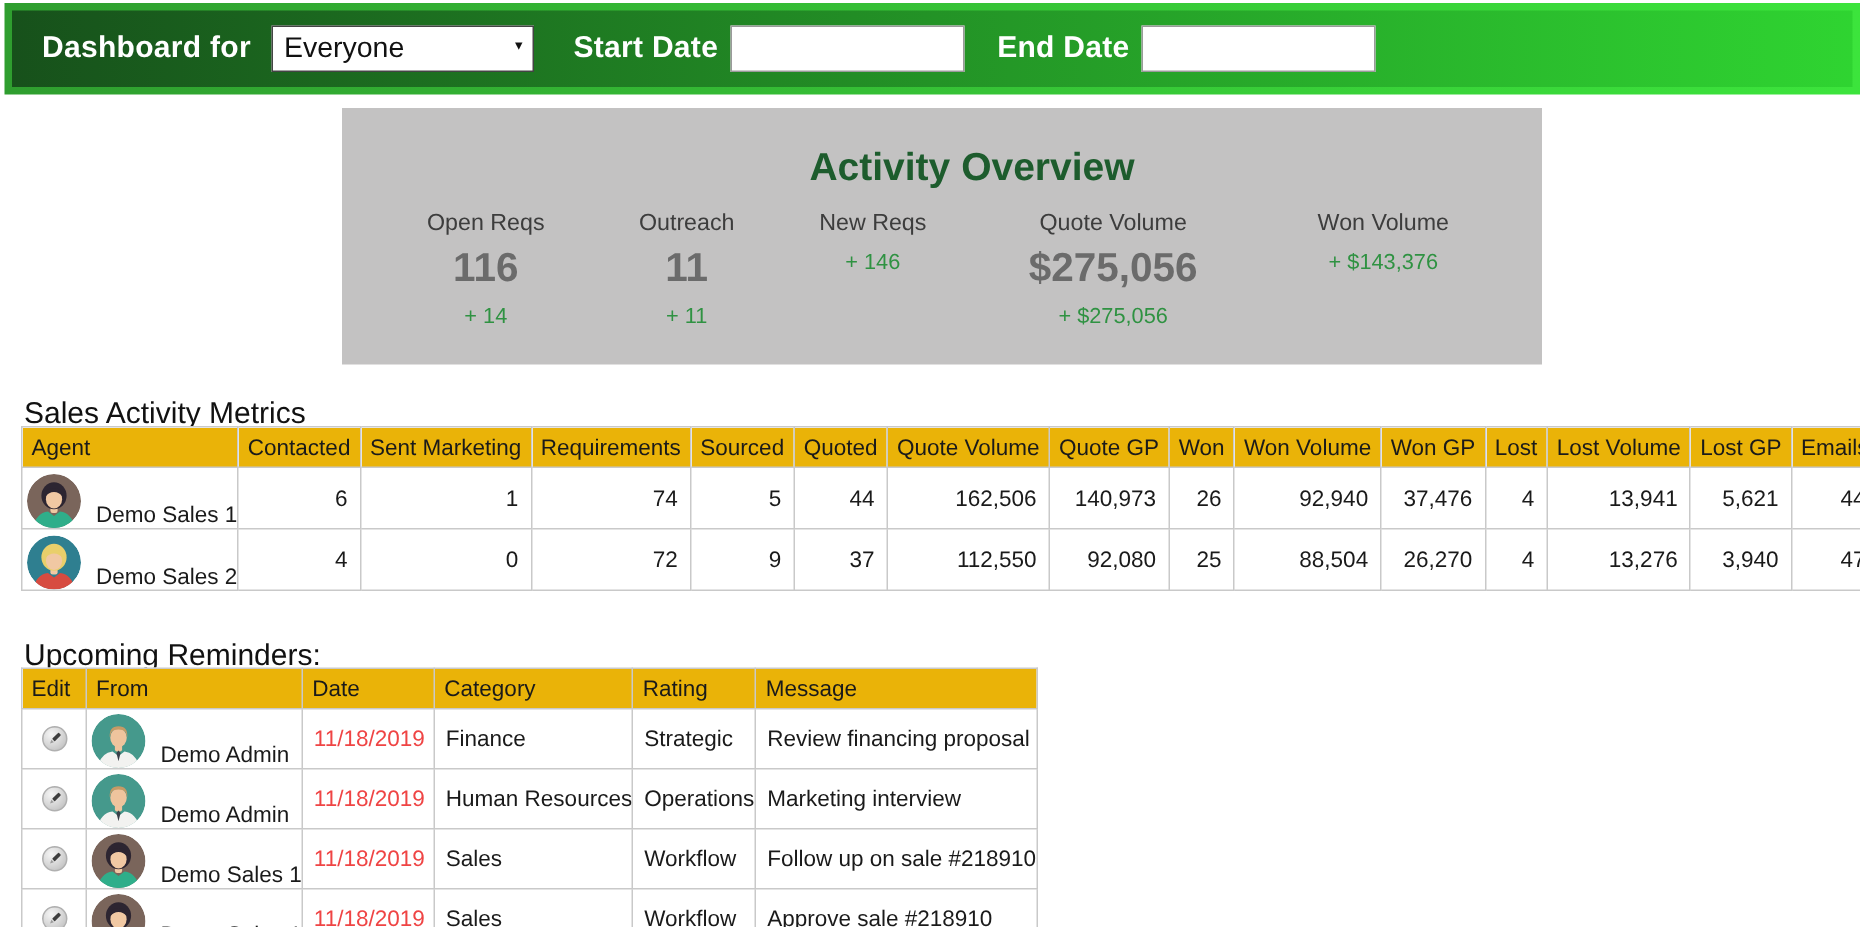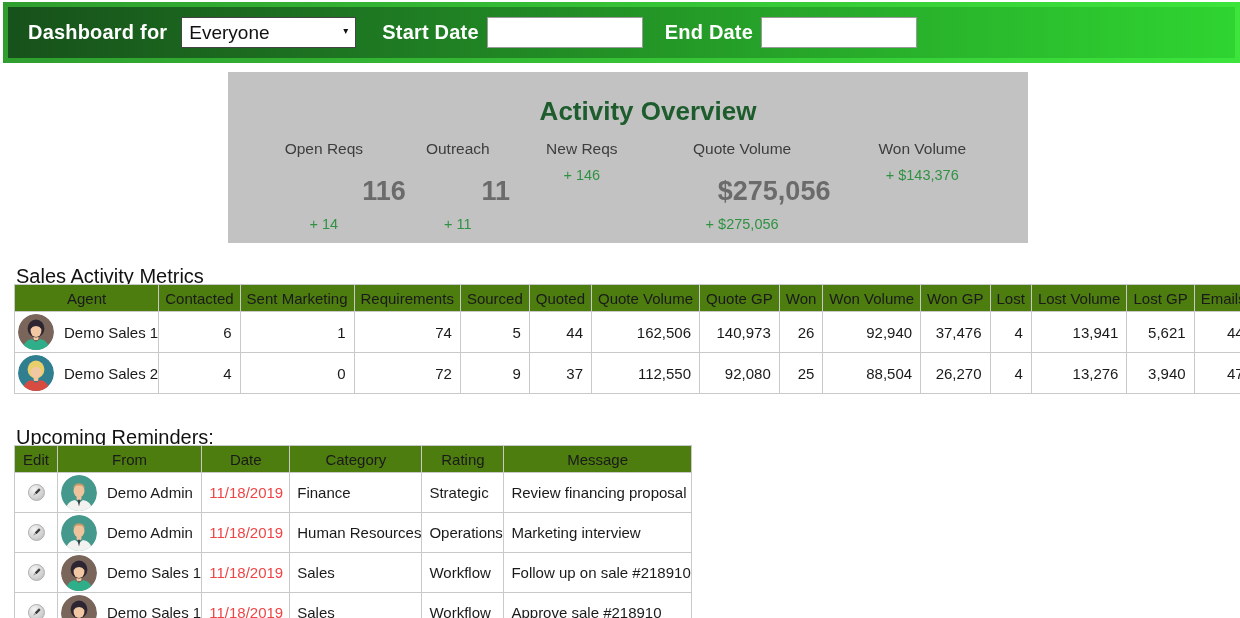--- a/index.html
+++ b/index.html
@@ -33,39 +33,39 @@
   .panel-title { text-align:center; padding-top:24px; font-size:26px; font-weight:600;
            color:#1d5c2d;margin-left:40px; }
   .metrics { display:flex; margin-top:13px; padding:0 14px; }
   .metric { text-align:center; }
   .metric:nth-child(1){ width:165px; }
   .metric:nth-child(2){ width:105px; }
   .metric:nth-child(3){ width:145px; }
   .metric:nth-child(4){ width:178px; }
   .metric:nth-child(5){ width:185px; }
   .metric-label { font-size:15.5px; color:#3d3d3d; }
-  .metric-value { font-size:27px; font-weight:700; color:#6b6b6b; margin-top:18px;text-align:right; }
+  .metric-value { font-size:27px; font-weight:700; color:#6b6b6b; margin-top:5px; }
   .metric-delta { font-size:14.5px; color:#2f9242; margin-top:9px; }
 
   
   .section-title { position:absolute; left:16px; font-size:20px; color:#111; }
   .st-sales { top:265px; }
   .st-rem   { top:426px; }
   table { border-collapse:collapse; table-layout:fixed; background:#fff; }
   .sales-table { position:absolute; left:14px; top:284px; }
   .rem-table   { position:absolute; left:14px; top:445px; }
   th, td { border:1px solid #c9c9c9; font-size:15px; color:#1a1a1a; overflow:hidden;
            white-space:nowrap; font-weight:400; }
-  th { text-align:center; padding:4px 6px; height:27px; background:#4d7c0f; }
+  th { text-align:left; padding:4px 6px; height:27px; background:#eab308; }
   .sales-table td { height:41px; }
   .rem-table td { height:40px; }
   td.num { text-align:right; padding-right:8px; }
   td.txt { text-align:left; padding-left:7px; }
   td.date { text-align:left; padding-left:7px; color:#ef4444; }
-  .agent-cell { display:flex; align-items:center; gap:10px; padding-left:3px;
+  .agent-cell { display:flex; align-items:flex-end; gap:10px; padding-left:3px;
                 height:100%; }
   td.center { text-align:center; }
 
   
   .avsvg { width:36px; height:36px; display:block; flex:0 0 36px; }
   .av-wd .bg{fill:#7a655b} .av-wd .hair{fill:#2d2531} .av-wd .skin{fill:#f1c8a3} .av-wd .shirt{fill:#2fae8a}
   .av-wb .bg{fill:#2f7f90} .av-wb .hair{fill:#e9cf6b} .av-wb .skin{fill:#f1c8a3} .av-wb .shirt{fill:#d74b40}
   .av-ad .bg{fill:#45998c} .av-ad .hair{fill:#c59a66} .av-ad .skin{fill:#efc49d} .av-ad .shirt{fill:#f2f2f0} .av-ad .tie{fill:#3a4049}
 
   

